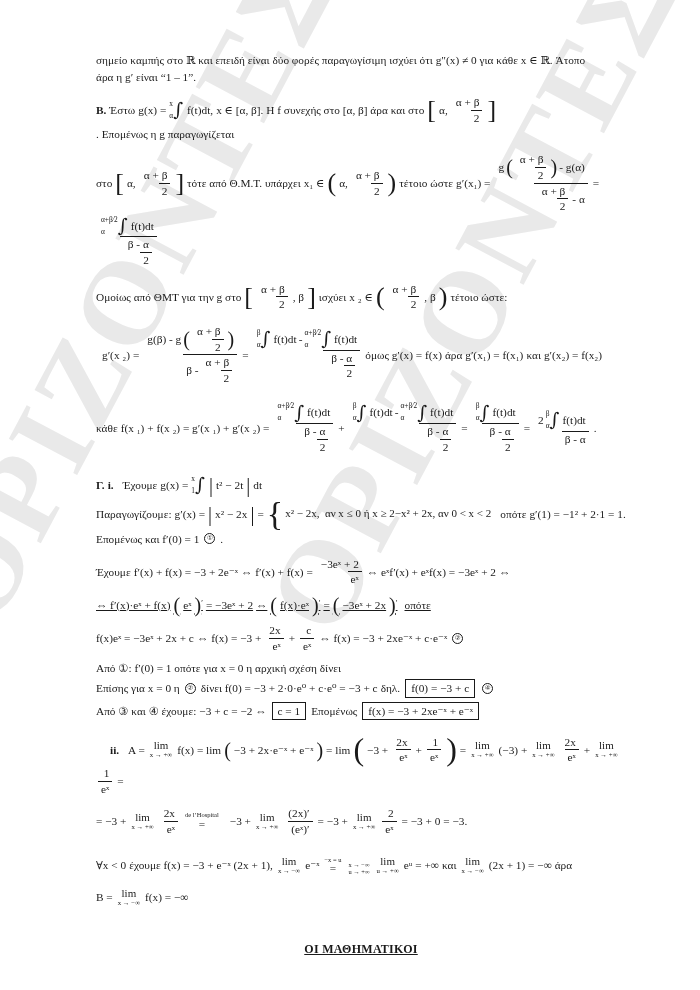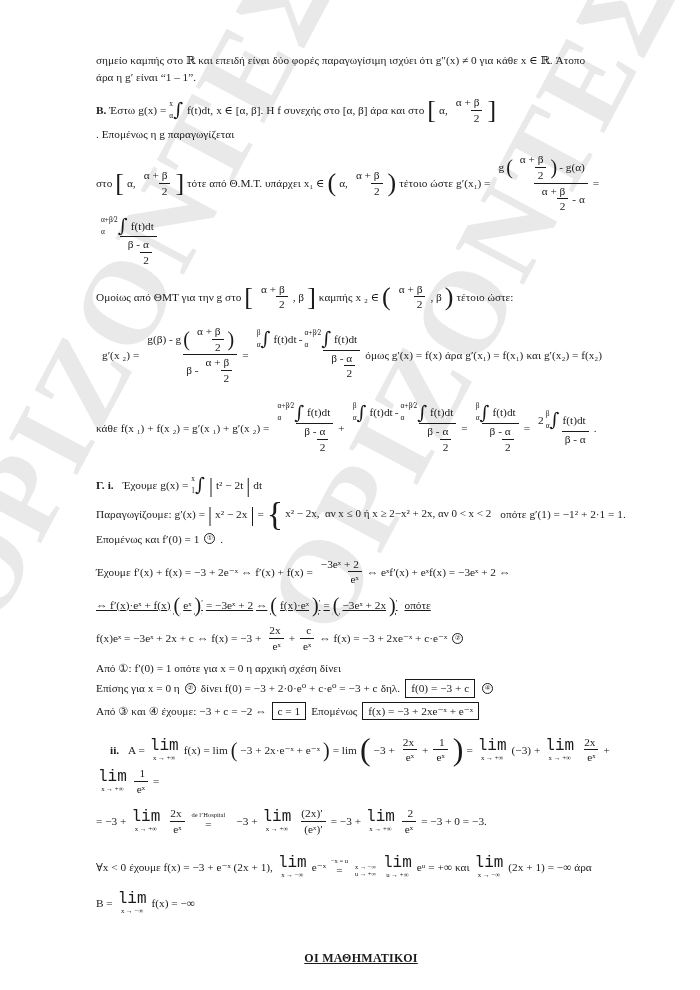--- a/index.html
+++ b/index.html
@@ -109,21 +109,21 @@
   .intg .lims .lo { margin-top: 2px; }
 
   
   .limop {
     display: inline-flex;
     flex-direction: column;
     align-items: center;
     line-height: 1.0;
     margin: 0 2px;
   }
-  .limop .lmain { font-size: 16px; font-family: Liberation Mono, monospace; }
+  .limop .lmain { font-size: 11px; }
   .limop .lsub { font-size: 6.8px; margin-top: 1px; }
 
   
   .bk {
     display: inline-flex;
     align-items: center;
     font-size: 26px;
     font-weight: 300;
     line-height: 0.62;
     font-family: "Liberation Serif", serif;
@@ -322,21 +322,21 @@
 
     <div class="mrow indent1" style="margin-top:16px;">
       <span>Ομοίως από ΘΜΤ για την g στο</span>
       <span class="bk">[</span>
       <span class="frac">
         <span class="num">α + β</span>
         <span class="den">2</span>
       </span>
       <span>, β</span>
       <span class="bk">]</span>
-      <span>καμπής</span>
+      <span>ισχύει</span>
       <span>x ₂ ∈</span>
       <span class="bk">(</span>
       <span class="frac">
         <span class="num">α + β</span>
         <span class="den">2</span>
       </span>
       <span>, β</span>
       <span class="bk">)</span>
       <span>τέτοιο ώστε:</span>
     </div>

